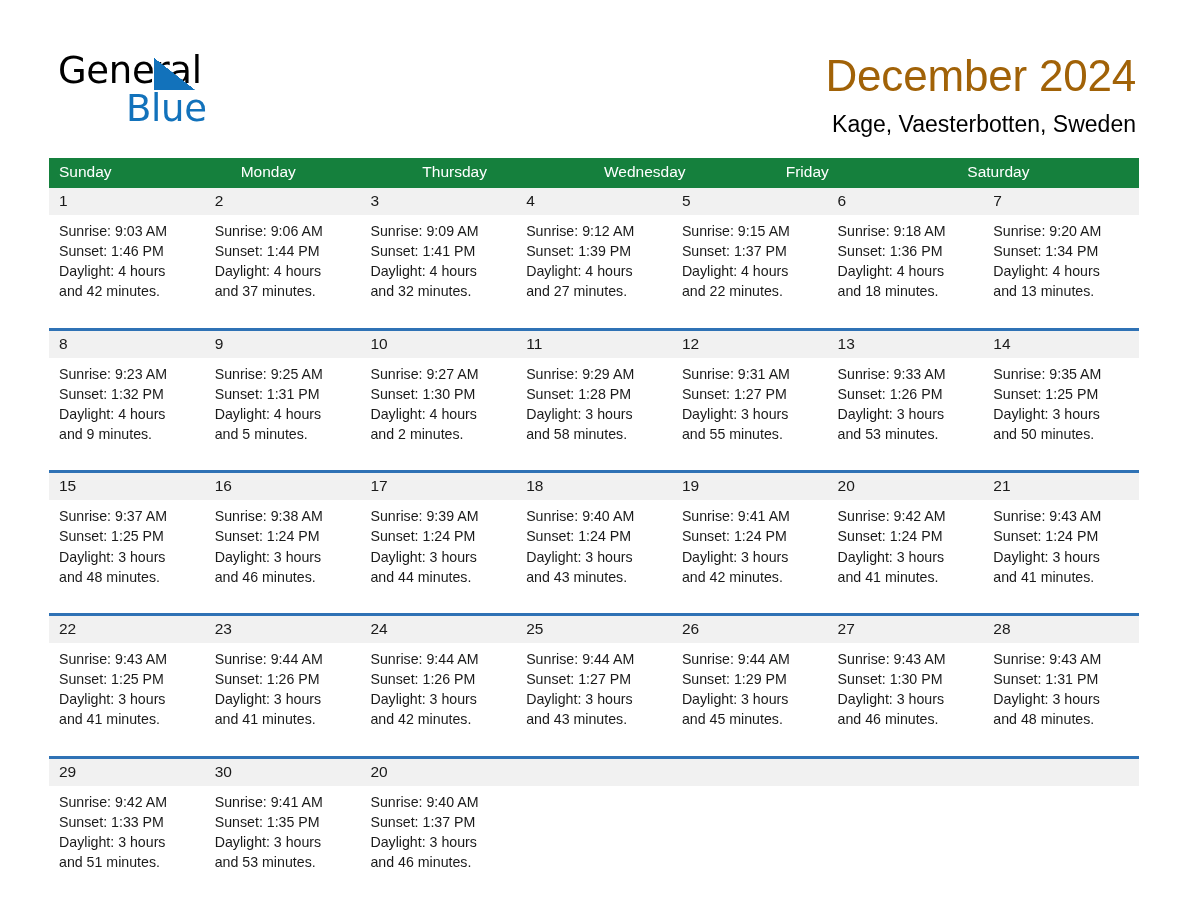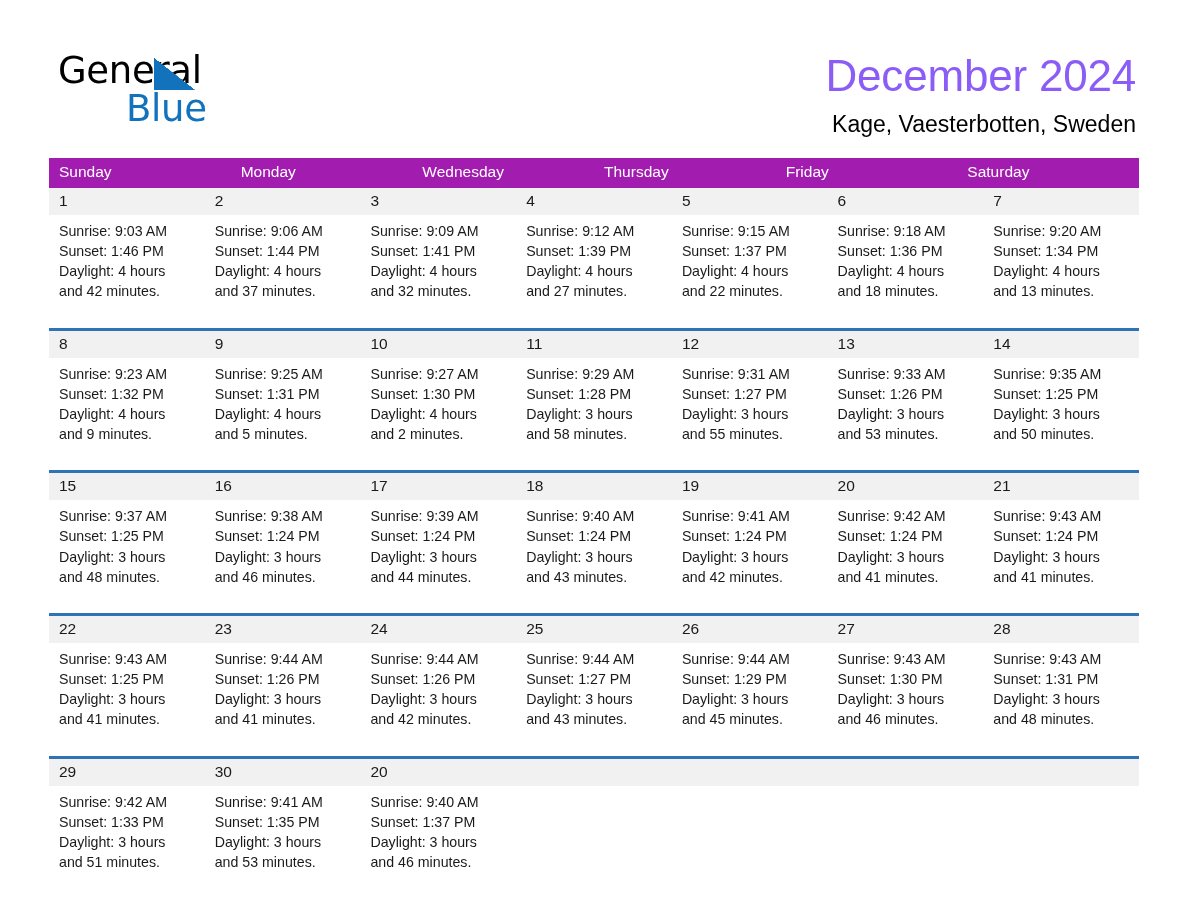--- a/index.html
+++ b/index.html
@@ -69,21 +69,21 @@
   .title-block {
     position: absolute;
     right: 52px;
     top: 52px;
     text-align: right;
     width: 700px;
   }
   .month-title {
     font-size: 44px;
     font-weight: 400;
-    color: #8b5cf6;
+    color: #a16207;
     line-height: 1.08;
     letter-spacing: -0.2px;
     white-space: nowrap;
   }
   .location {
     margin-top: 12px;
     font-size: 23px;
     font-weight: 400;
     color: #000000;
     line-height: 1.1;
@@ -92,21 +92,21 @@
 
   
   .calendar {
     position: absolute;
     left: 49px;
     top: 158px;
     width: 1090px;
   }
   .cal-head {
     display: flex;
-    background: #a21caf;
+    background: #15803d;
     height: 30px;
   }
   .cal-head .hcell {
     flex: 1 1 0;
     color: #ffffff;
     font-size: 15.5px;
     padding: 6px 0 0 10px;
     box-sizing: border-box;
     line-height: 1;
     white-space: nowrap;
@@ -172,22 +172,22 @@
       <div class="location">Kage, Vaesterbotten, Sweden</div>
     </div>
 
   </div>
 
   <div class="calendar">
 
     <div class="cal-head">
       <div class="hcell">Sunday</div>
       <div class="hcell">Monday</div>
+      <div class="hcell">Thursday</div>
       <div class="hcell">Wednesday</div>
-      <div class="hcell">Thursday</div>
       <div class="hcell">Friday</div>
       <div class="hcell">Saturday</div>
     </div>
 
     <div id="weeks-container">
         <div class="week">
           <div class="daycell">
             <div class="daynum-band"><span class="daynum">1</span></div>
             <div class="dayinfo">
               <div>Sunrise: 9:03 AM</div>

